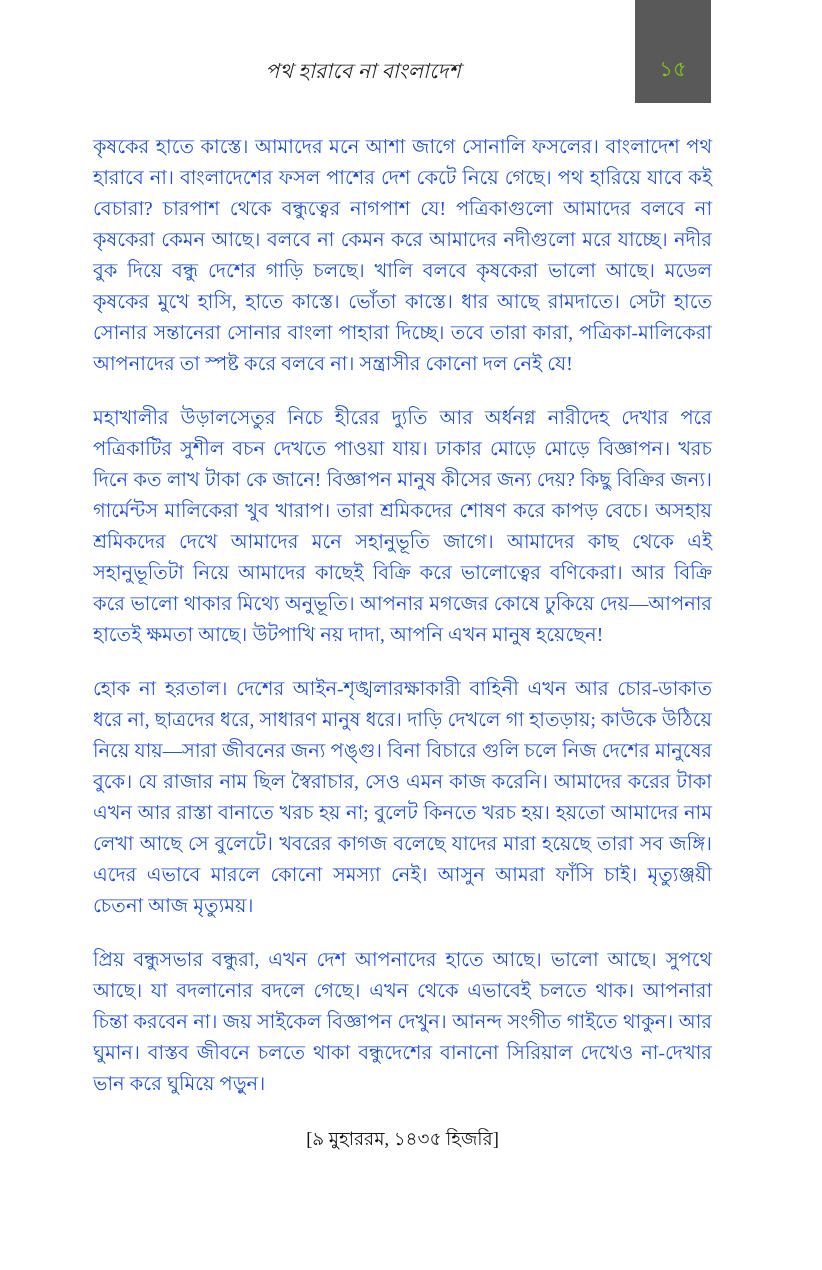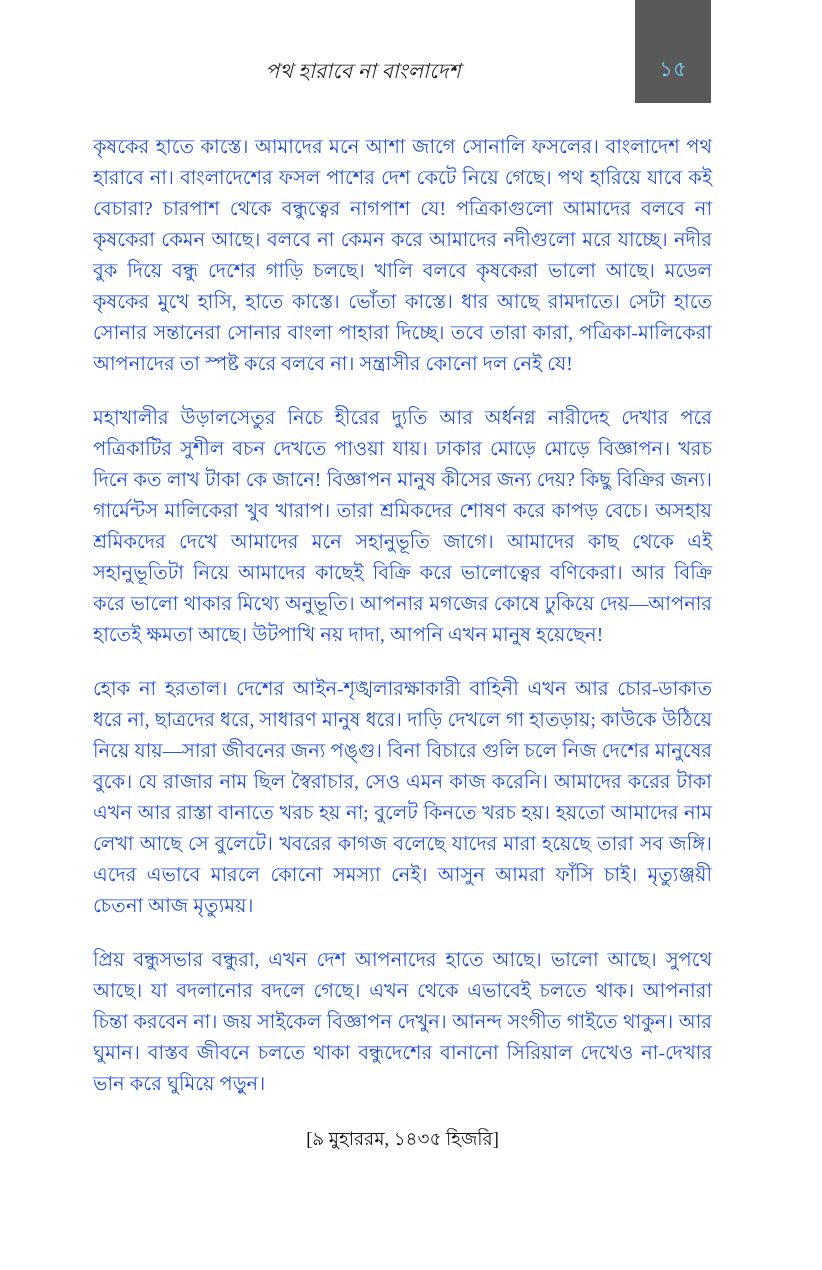--- a/index.html
+++ b/index.html
@@ -48,21 +48,21 @@
     width: 76px;
     height: 103px;
     background: #595959;
   }
   .folio-number {
     position: absolute;
     left: 0;
     right: 0;
     bottom: 22px;
     text-align: center;
-    color: #7dd3fc;
+    color: #84cc16;
     font-size: 21px;
     line-height: 24px;
     font-style: normal;
   }
   
   .body-col {
     position: absolute;
     left: 93px;
     top: 131px;
     width: 619px;

